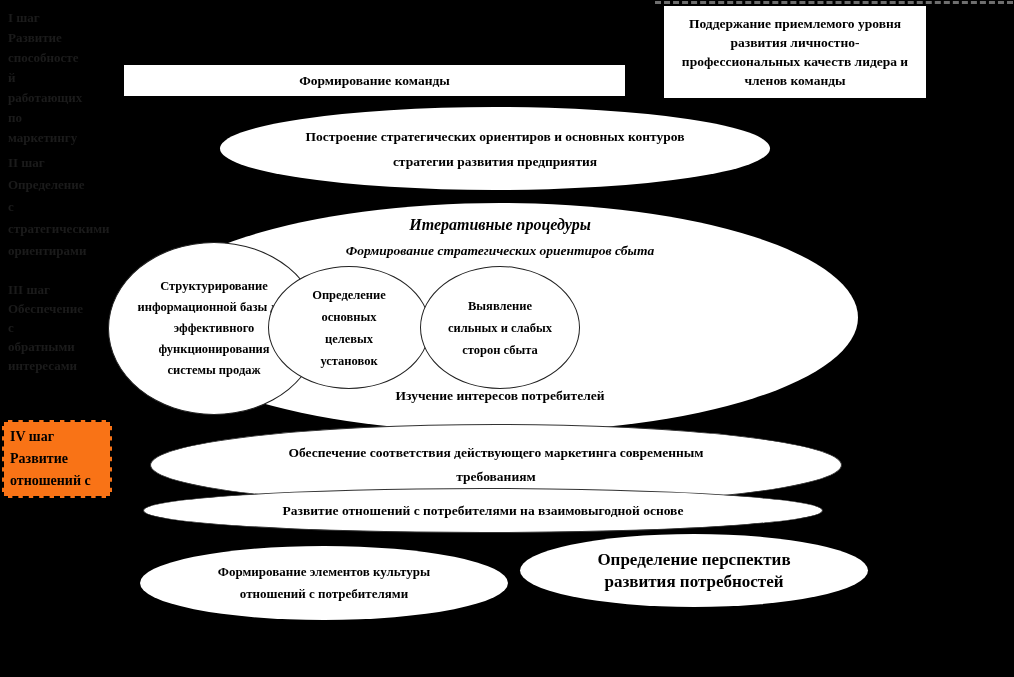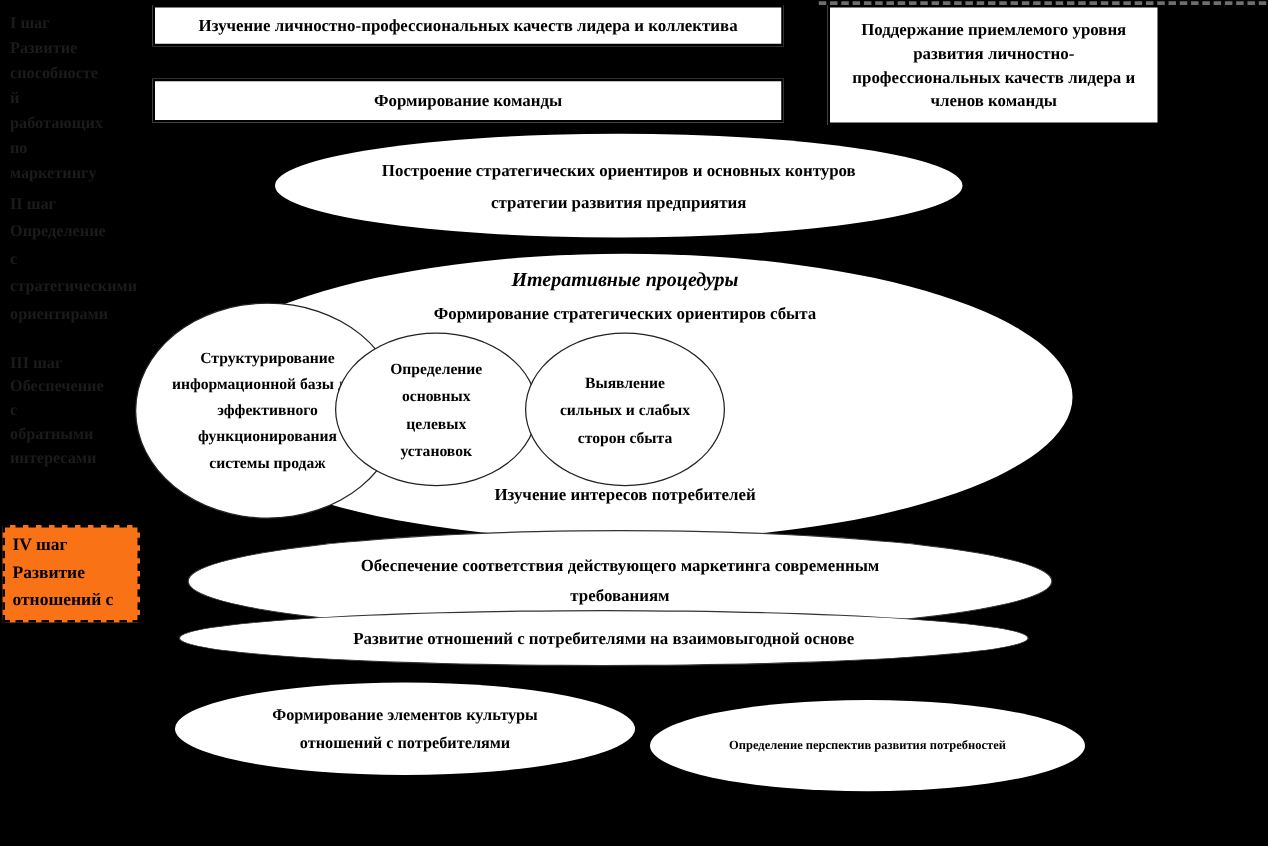--- a/index.html
+++ b/index.html
@@ -36,35 +36,35 @@
 
   
   #rect-study    { left:122px; top:4px;  width:505px; height:33px; font-size:13.5px; }
   #rect-team     { left:122px; top:63px; width:505px; height:35px; font-size:13.5px; }
   #rect-maintain { left:662px; top:4px;  width:266px; height:96px; font-size:13.5px; line-height:19px; padding:4px 10px; }
 
   
   #el-strategic { left:220px; top:107px; width:550px; height:83px; font-size:13.5px; line-height:25px; padding:0 58px; z-index:1; }
   #el-big       { left:142px; top:203px; width:716px; height:229px; z-index:1; }
   #iter-title    { left:142px; top:216px; width:716px; font-size:16px; font-style:italic; z-index:3; }
-  #iter-subtitle { left:142px; top:243px; width:716px; font-size:13.5px; z-index:3; }
+  #iter-subtitle { left:142px; top:243px; width:716px; font-size:13.5px; z-index:3;font-style:italic; }
 
   #el-inner-1 { left:108px; top:242px; width:212px; height:173px; font-size:12.5px; line-height:21px; padding:0 26px; border:1px solid #222; z-index:2; }
   #el-inner-2 { left:268px; top:266px; width:162px; height:123px; font-size:12.5px; line-height:22px; padding:0 28px; border:1px solid #222; z-index:2; }
   #el-inner-3 { left:420px; top:266px; width:160px; height:123px; font-size:12.5px; line-height:22px; padding:0 26px; border:1px solid #222; z-index:2; }
   #el-inner-4 { left:563px; top:266px; width:162px; height:123px; font-size:12.5px; line-height:22px; padding:0 30px; border:1px solid #222; z-index:2; }
   #el-inner-5 { left:703px; top:260px; width:162px; height:128px; font-size:12.5px; line-height:23px; padding:0 24px; border:1px solid #222; z-index:2; }
 
   #consumer-label { left:242px; top:388px; width:516px; font-size:13.5px; z-index:3; }
 
   #el-marketing { left:150px; top:424px; width:692px; height:82px; font-size:13.5px; line-height:24px; padding:0 108px; border:1px solid #333; z-index:2; }
   #el-relations { left:143px; top:488px; width:680px; height:45px; font-size:13.5px; border:1px solid #333; z-index:4; padding:0 60px; }
 
   #el-culture   { left:140px; top:546px; width:368px; height:74px; font-size:13px; line-height:22px; padding:0 50px; }
-  #el-prospects { left:520px; top:560px; width:348px; height:73px; font-size:10px; line-height:22px; padding:0 60px; }
+  #el-prospects { left:520px; top:534px; width:348px; height:73px; font-size:17px; line-height:22px; padding:0 60px; }
 </style>
 </head>
 <body>
 
 <div class="stage">
 
   <div class="node" id="top-dashes"></div>
 
   <div class="faint" id="step1">I шаг
 Развитие
@@ -81,21 +81,20 @@
   <div class="faint" id="step3">III шаг
 Обеспечение
 с
 обратными
 интересами</div>
   <div class="node" id="step4">IV шаг
 Развитие
 отношений с
 потребителями</div>
 
-  <div class="node rect" id="rect-study">Изучение личностно-профессиональных качеств лидера и коллектива</div>
   <div class="node rect" id="rect-team">Формирование команды</div>
   <div class="node rect" id="rect-maintain">Поддержание приемлемого уровня развития личностно-профессиональных качеств лидера и членов команды</div>
 
   <div class="node ellipse" id="el-strategic">Построение стратегических ориентиров и основных контуров стратегии развития предприятия</div>
 
   <div class="node ellipse" id="el-big"></div>
   <div class="label" id="iter-title">Итеративные процедуры</div>
   <div class="label" id="iter-subtitle">Формирование стратегических ориентиров сбыта</div>
 
   <div class="node ellipse" id="el-inner-1">Структурирование информационной базы для эффективного функционирования системы продаж</div>

